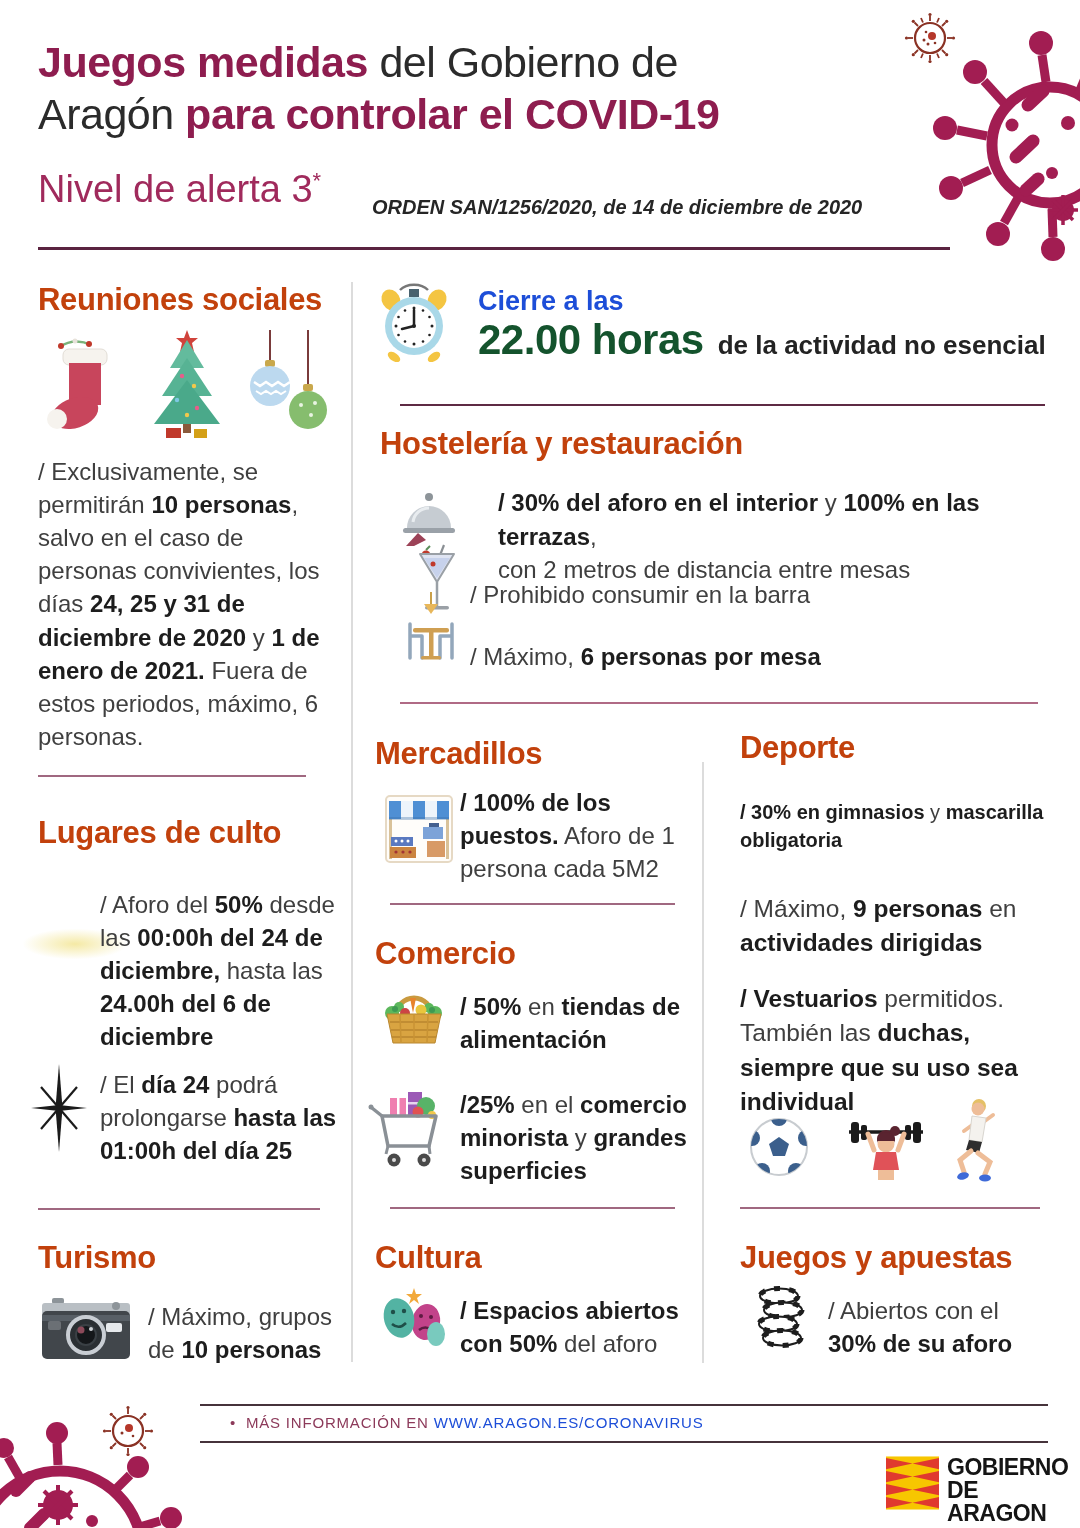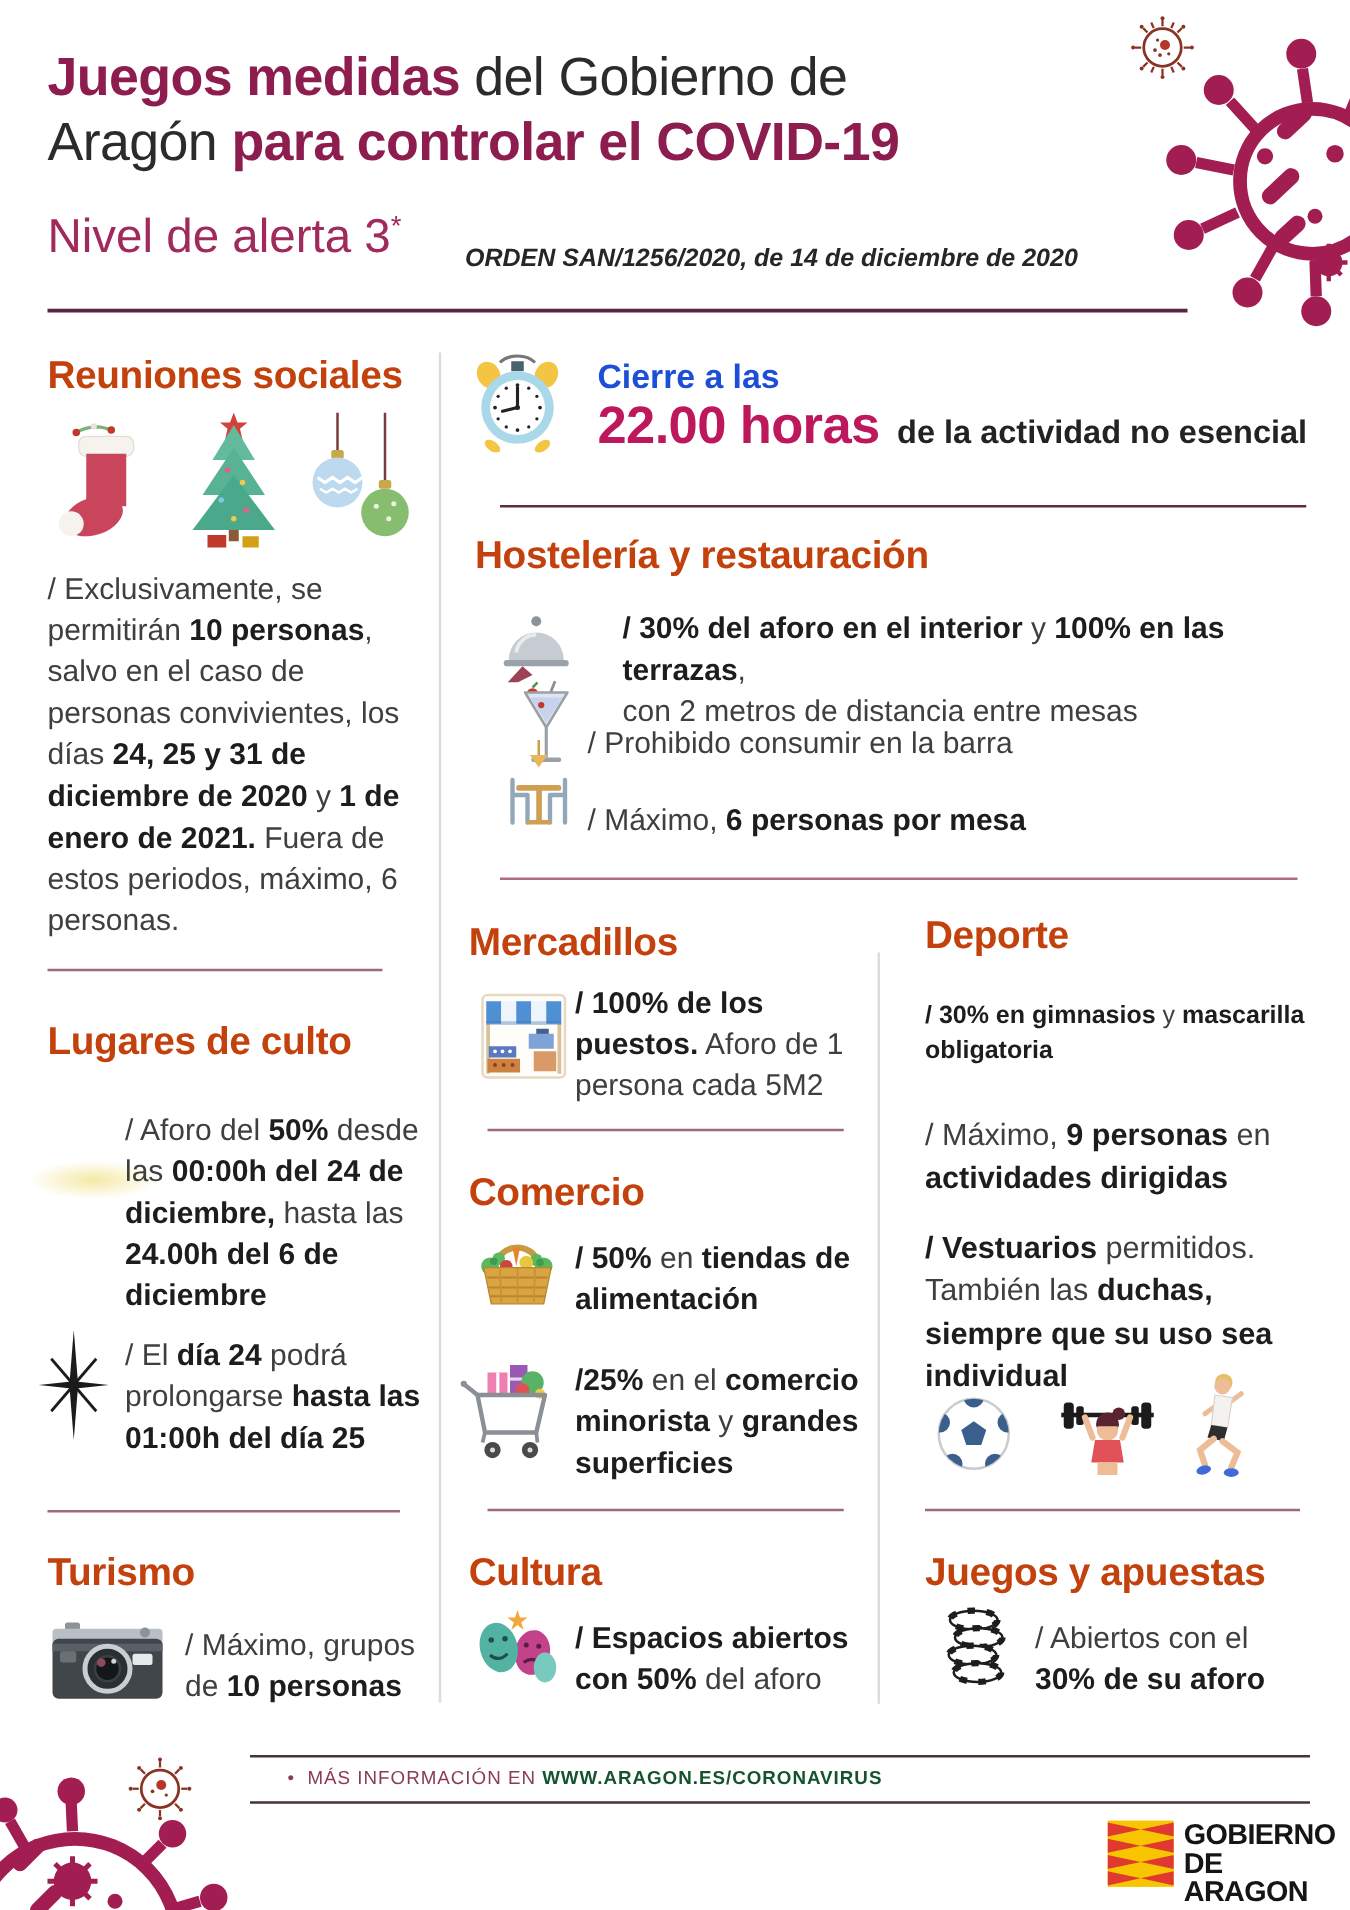--- a/index.html
+++ b/index.html
@@ -223,21 +223,21 @@
         <circle cx="24.5" cy="59" r="1.3"></circle>
         <circle cx="55.5" cy="59" r="1.3"></circle>
     </g>
     <line x1="40" y1="50" x2="40" y2="34" stroke="#222" stroke-width="2.5" stroke-linecap="round"></line>
     <line x1="40" y1="50" x2="28" y2="53" stroke="#222" stroke-width="2.5" stroke-linecap="round"></line>
     <circle cx="40" cy="50" r="2" fill="#222"></circle>
   </svg>
 
   <div class="abs" style="left:478px;top:286px;font-size:27px;font-weight:700;color:#1d4ed8">Cierre a las</div>
   <div class="abs" style="left:478px;top:316px;display:flex;align-items:baseline">
-    <span style="font-size:42px;font-weight:800;color:#be185d;letter-spacing:-0.5px">22.00 horas</span>
+    <span style="font-size:42px;font-weight:800;color:#14532d;letter-spacing:-0.5px">22.00 horas</span>
     <span style="font-size:26px;font-weight:700;color:#232323;margin-left:14px">de la actividad no esencial</span>
   </div>
 
   <div class="abs" style="left:400px;top:404px;width:645px;height:2px;background:#5e2a44"></div>
 
   <div class="abs h" style="left:380px;top:426px">Hostelería y restauración</div>
 
   <svg class="abs" style="left:400px;top:490px" width="58" height="56" viewBox="0 0 58 56">
     <circle cx="29" cy="7" r="4" fill="#8d9499"></circle>
     <path d="M7 38 A22 22 0 0 1 51 38 Z" fill="#c6ccd2"></path>
@@ -454,21 +454,21 @@
       <ellipse cx="30" cy="56" rx="19" ry="7.5" fill="#fff" stroke="#1d1d1d" stroke-width="2"></ellipse>
       <ellipse cx="30" cy="56" rx="19" ry="7.5" fill="none" stroke="#1d1d1d" stroke-width="5" stroke-dasharray="6 9"></ellipse>
     </g>
   </svg>
   <div class="abs txt" style="left:828px;top:1294px;width:225px">
     <span>/ Abiertos con el </span><span class="b">30% de su aforo</span>
   </div>
 
   <div class="abs" style="left:200px;top:1404px;width:848px;height:2px;background:#46333b"></div>
   <div class="abs" style="left:230px;top:1414px;font-size:15px;letter-spacing:0.8px;color:#8c3a5a">
-    <span>•</span>&nbsp;&nbsp;<span>MÁS INFORMACIÓN EN </span><span style="font-weight:700;color:#14532d">WWW.ARAGON.ES/CORONAVIRUS</span>
+    <span>•</span>&nbsp;&nbsp;<span>MÁS INFORMACIÓN EN </span><span style="font-weight:400;color:#1d4ed8">WWW.ARAGON.ES/CORONAVIRUS</span>
   </div>
   <div class="abs" style="left:200px;top:1441px;width:848px;height:2px;background:#46333b"></div>
 
   <div class="abs" style="left:886px;top:1456px;display:flex;">
     <svg width="54" height="54" viewBox="0 0 54 54">
       <rect x="0" y="0" width="54" height="54" fill="#f7c600"></rect>
       <g fill="#e0392f">
         <polygon points="0,1.5 27,7.25 0,13"></polygon>
         <polygon points="54,1.5 27,7.25 54,13"></polygon>
         <polygon points="0,14.75 27,20.5 0,26.25"></polygon>

